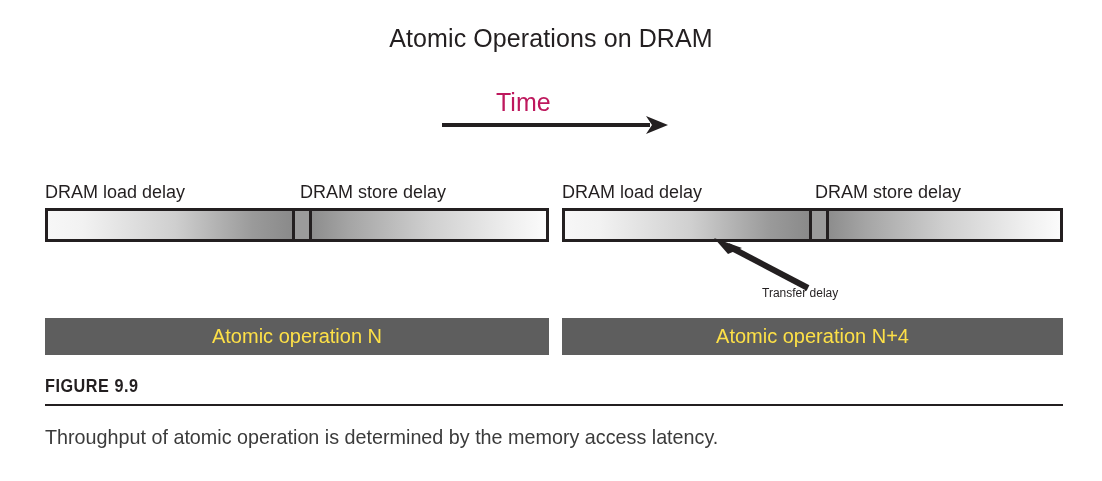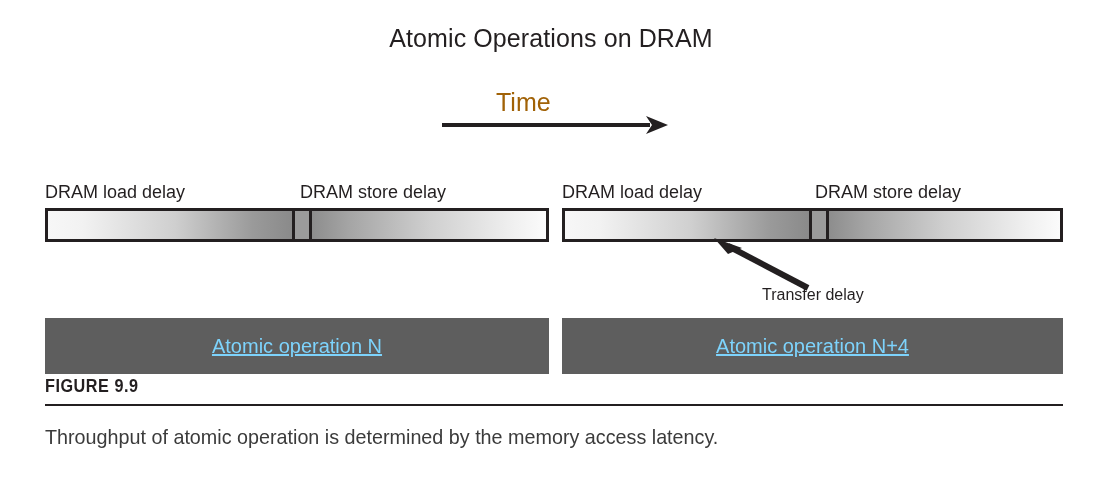--- a/index.html
+++ b/index.html
@@ -27,21 +27,21 @@
     color: #231f20;
     letter-spacing: 0.1px;
   }
 
   
   .time-label {
     position: absolute;
     left: 496px;
     top: 88px;
     font-size: 25px;
-    color: #a16207;
+    color: #be185d;
   }
   .time-arrow {
     position: absolute;
     left: 440px;
     top: 112px;
     width: 230px;
     height: 26px;
   }
 
   
@@ -104,37 +104,36 @@
     position: absolute;
     left: 706px;
     top: 234px;
     width: 115px;
     height: 60px;
   }
   .transfer-anno-label {
     position: absolute;
     left: 762px;
     top: 286px;
-    font-size: 16px;
+    font-size: 12px;
     color: #231f20;
     white-space: nowrap;
   }
 
   
   .op-band {
     position: absolute;
     top: 318px;
-    height: 56px;
+    height: 37px;
     background: #5e5e5e;
-    color: #7dd3fc;
+    color: #fde047;
     font-size: 20px;
     display: flex;
     align-items: center;
     justify-content: center;
-    text-decoration: underline;
   }
   .op-band.left  { left: 45px;  width: 504px; }
   .op-band.right { left: 562px; width: 501px; }
 
   
   .fig-number {
     position: absolute;
     left: 45px;
     top: 376px;
     font-size: 18px;

